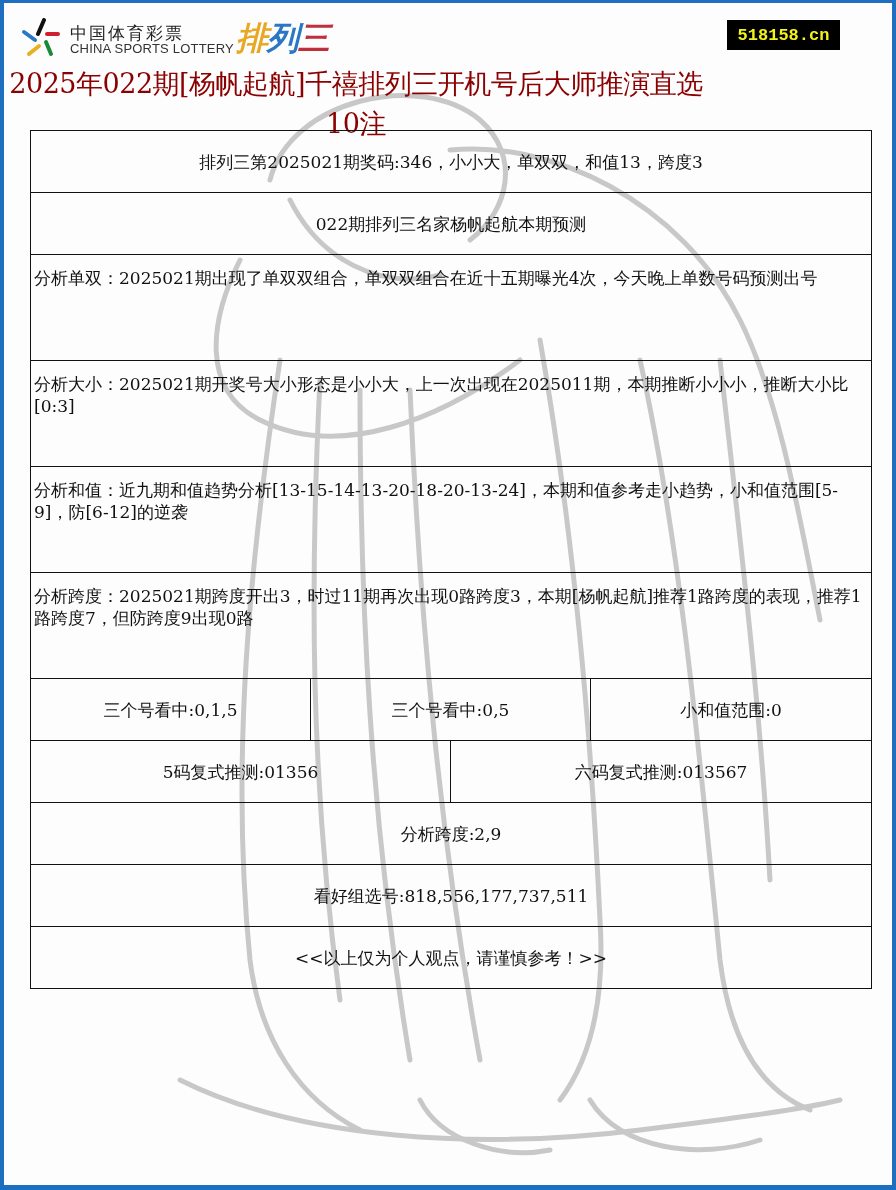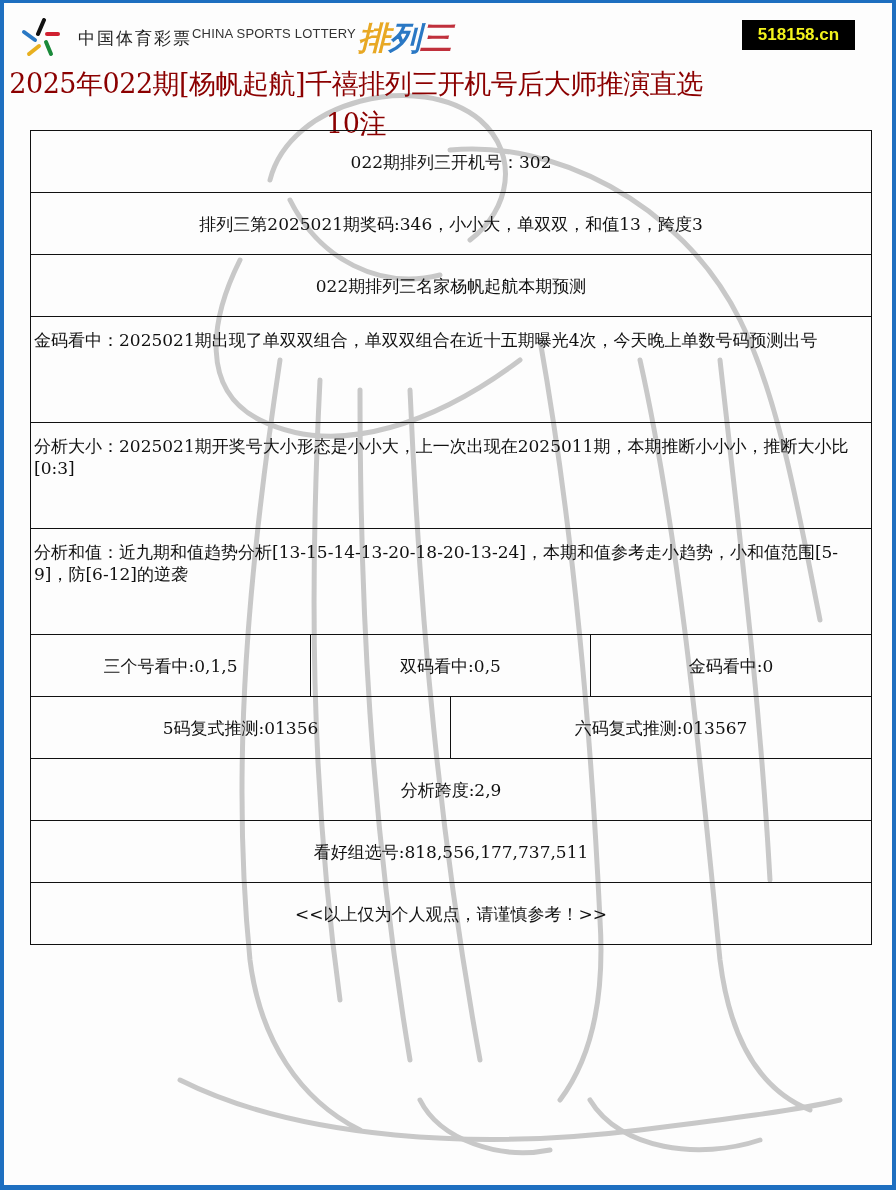--- a/index.html
+++ b/index.html
@@ -22,44 +22,44 @@
       position: absolute; left: 120px; top: 60px;
       width: 740px; height: 1120px;
       pointer-events: none;
     }
     .header { position: absolute; left: 0; top: 0; width: 896px; height: 120px; }
     .logo {
       position: absolute; left: 20px; top: 18px;
       display: flex; align-items: center;
     }
     .logo-mark { width: 42px; height: 40px; position: relative; }
-    .logo-text { margin-left: 16px; display: flex; }
+    .logo-text { margin-left: 8px; display: flex; flex-direction: column; }
     .logo-cn {
       font-family: "DejaVu Sans", "Liberation Sans", sans-serif;
       font-size: 17px; color: #222; letter-spacing: 2px; line-height: 20px;
     }
     .logo-en {
       font-family: "Liberation Sans", "DejaVu Sans", sans-serif;
       font-size: 13px; font-weight: normal; color: #333; line-height: 11px;
       letter-spacing: 0.2px;
     }
     .logo-game {
       margin-left: 2px;
       font-family: "DejaVu Sans", "Liberation Sans", sans-serif;
       font-size: 32px; font-weight: bold; font-style: italic;
       letter-spacing: -1px; line-height: 36px;
     }
     .logo-game .c1 { color: #e8a824; }
     .logo-game .c2 { color: #2a78c4; }
     .logo-game .c3 { color: #c0303c; }
     .site-badge {
-      position: absolute; left: 742px; top: 20px;
+      position: absolute; left: 727px; top: 20px;
       width: 113px; height: 30px;
       background: #000; color: #f3f31c;
-      font-family: Liberation Sans, sans-serif;
+      font-family: Liberation Mono, monospace;
       font-size: 17px; font-weight: bold;
       display: flex; align-items: center; justify-content: center;
     }
     .page-title {
       position: absolute; left: 0; top: 64px; width: 712px;
       text-align: center;
       font-family: "DejaVu Serif", "Liberation Serif", serif;
       font-size: 27px; color: #8b0000; line-height: 40px;
       letter-spacing: -0.5px;
     }
@@ -134,42 +134,42 @@
 <table class="main">
   <colgroup>
     <col style="width:140px">
       <col style="width:140px">
       <col style="width:140px">
     <col style="width:140px">
       <col style="width:140px">
       <col style="width:141px">
   </colgroup>
   <tbody>
-      <tr>
-    <td colspan="6">022期排列三开机号：302</td>
-  </tr>
   <tr>
     <td colspan="6">排列三第2025021期奖码:346，小小大，单双双，和值13，跨度3</td>
   </tr>
   <tr>
     <td colspan="6">022期排列三名家杨帆起航本期预测</td>
   </tr>
   <tr class="tall">
-    <td colspan="6" class="left">金码看中：2025021期出现了单双双组合，单双双组合在近十五期曝光4次，今天晚上单数号码预测出号</td>
+    <td colspan="6" class="left">分析单双：2025021期出现了单双双组合，单双双组合在近十五期曝光4次，今天晚上单数号码预测出号</td>
   </tr>
   <tr class="tall">
     <td colspan="6" class="left">分析大小：2025021期开奖号大小形态是小小大，上一次出现在2025011期，本期推断小小小，推断大小比[0:3]</td>
   </tr>
   <tr class="tall">
     <td colspan="6" class="left">分析和值：近九期和值趋势分析[13-15-14-13-20-18-20-13-24]，本期和值参考走小趋势，小和值范围[5-9]，防[6-12]的逆袭</td>
   </tr>
+  <tr class="tall">
+    <td colspan="6" class="left">分析跨度：2025021期跨度开出3，时过11期再次出现0路跨度3，本期[杨帆起航]推荐1路跨度的表现，推荐1路跨度7，但防跨度9出现0路</td>
+  </tr>
   <tr>
     <td colspan="2">三个号看中:0,1,5</td>
-    <td colspan="2">双码看中:0,5</td>
-    <td colspan="2">金码看中:0</td>
+    <td colspan="2">三个号看中:0,5</td>
+    <td colspan="2">小和值范围:0</td>
   </tr>
   <tr>
     <td colspan="3">5码复式推测:01356</td>
     <td colspan="3">六码复式推测:013567</td>
   </tr>
   <tr>
     <td colspan="6">分析跨度:2,9</td>
   </tr>
   <tr>
     <td colspan="6">看好组选号:818,556,177,737,511</td>

